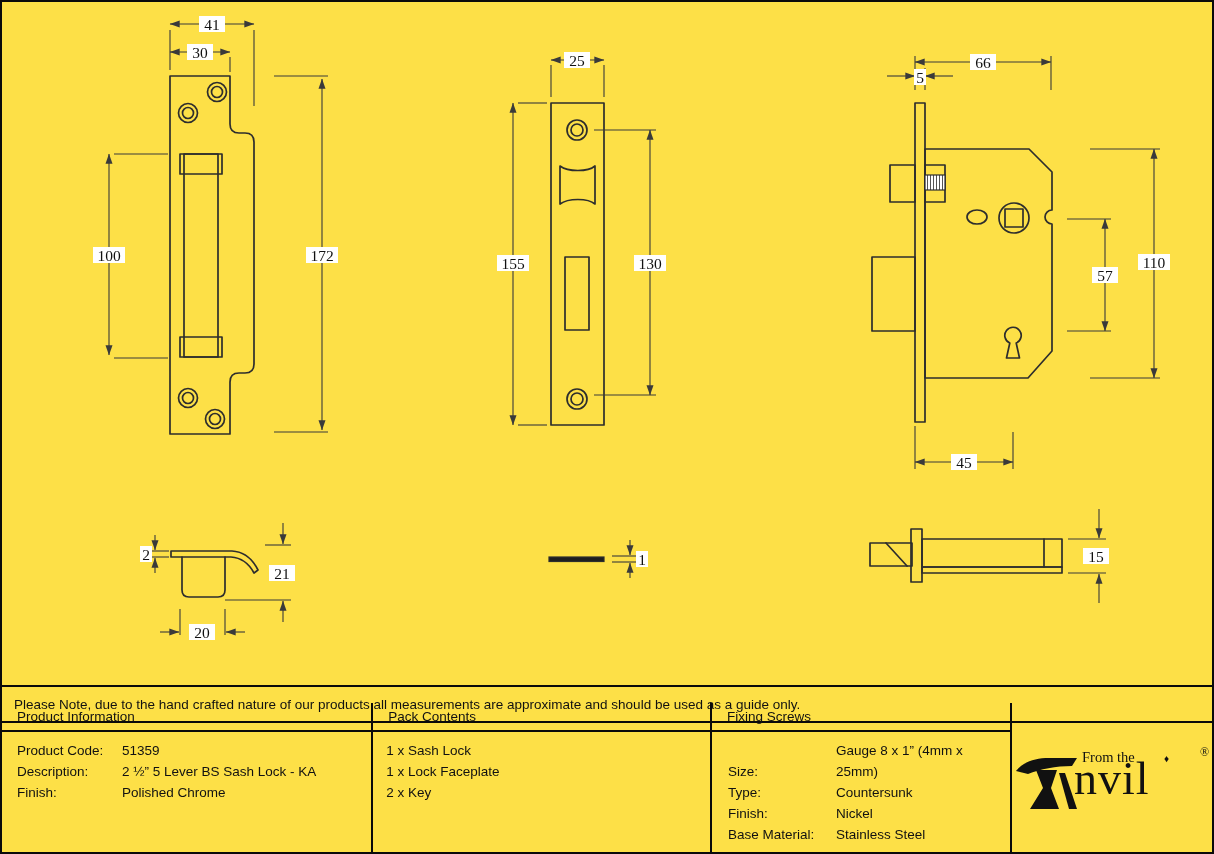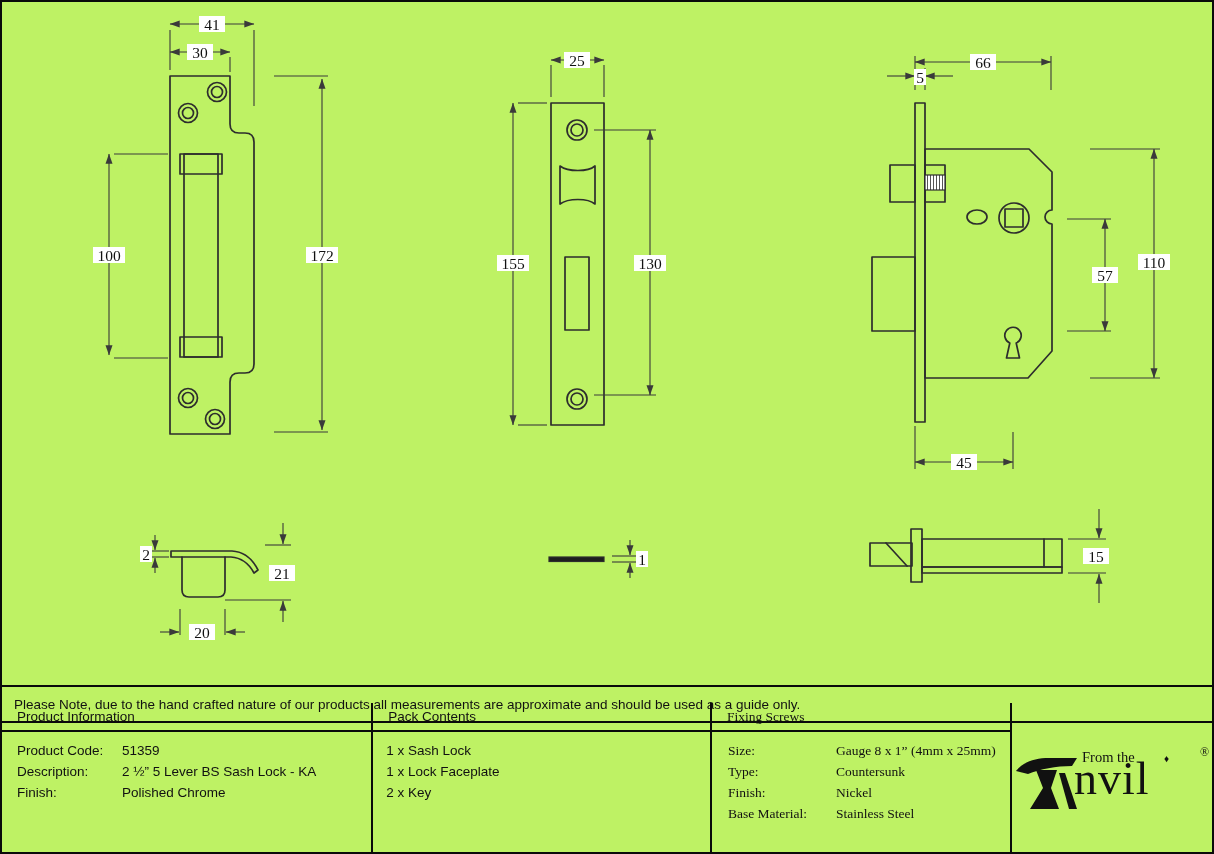--- a/index.html
+++ b/index.html
@@ -1,17 +1,17 @@
 <!DOCTYPE html>
 <html><head>
 <meta charset="utf-8">
 <style>
   html,body{margin:0;padding:0;background:#fff;}
   .sheet{
-    position:relative;width:1214px;height:854px;background:#bef264;
+    position:relative;width:1214px;height:854px;background:#fde047;
     border:2px solid #0a0a0a;box-sizing:border-box;
     font-family:"Liberation Sans",sans-serif;color:#111;overflow:hidden;
   }
   svg.drawing{position:absolute;left:0;top:0;}
   svg .geo{stroke:#2d2d2d;stroke-width:1.7;fill:none;stroke-linejoin:round;stroke-linecap:round;}
   svg .geofill{stroke:#2d2d2d;stroke-width:1.2;fill:#1e1e1e;}
   svg .dim{stroke:#3a3a3a;stroke-width:1.1;fill:none;}
   svg .dimlabel rect{fill:#ffffff;stroke:none;}
   svg .dimlabel text{
     font-family:"Liberation Serif",serif;font-size:15.5px;fill:#111;
@@ -19,21 +19,21 @@
   }
   .note{
     position:absolute;left:0;top:663px;width:1210px;height:38px;box-sizing:border-box;
     border-top:2px solid #0a0a0a;border-bottom:2px solid #0a0a0a;
     display:flex;align-items:center;padding:0 12px;font-size:13.5px;margin-top:20px;
   }
   .spec-table{position:absolute;left:0;top:701px;width:1210px;height:149px;display:flex;}
   .col{box-sizing:border-box;border-right:2px solid #0a0a0a;display:flex;flex-direction:column;}
   .col1{width:412px;}
   .col2{width:376px;}
-  .col3{width:333px;font-family:Liberation Serif, serif;}
+  .col3{width:333px;}
   .col4{flex:1;border-right:none;align-items:center;justify-content:center;}
   .colhead{
     height:29px;flex:0 0 29px;border-bottom:2px solid #0a0a0a;box-sizing:border-box;
     display:flex;align-items:center;padding-left:15px;font-size:13.5px;
   }
   .colbody{padding:8px 4px 0 15px;font-size:13.5px;line-height:21px;}
   .col2 .colbody{padding-left:13px;}
   .col3 .colbody{padding-left:16px;}
   .kv{display:flex;align-items:flex-end;}
   .col1 .kv .k{width:105px;flex:0 0 105px;}

